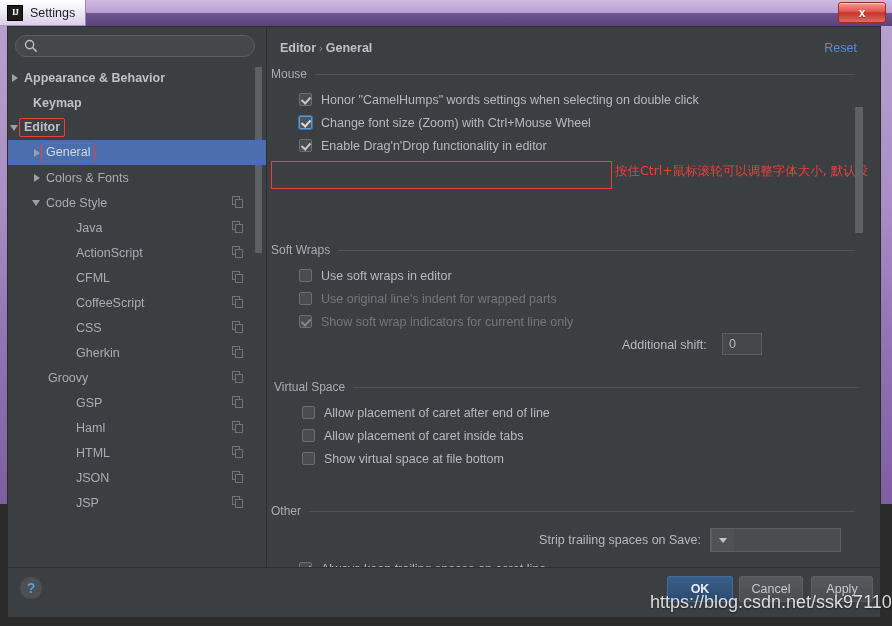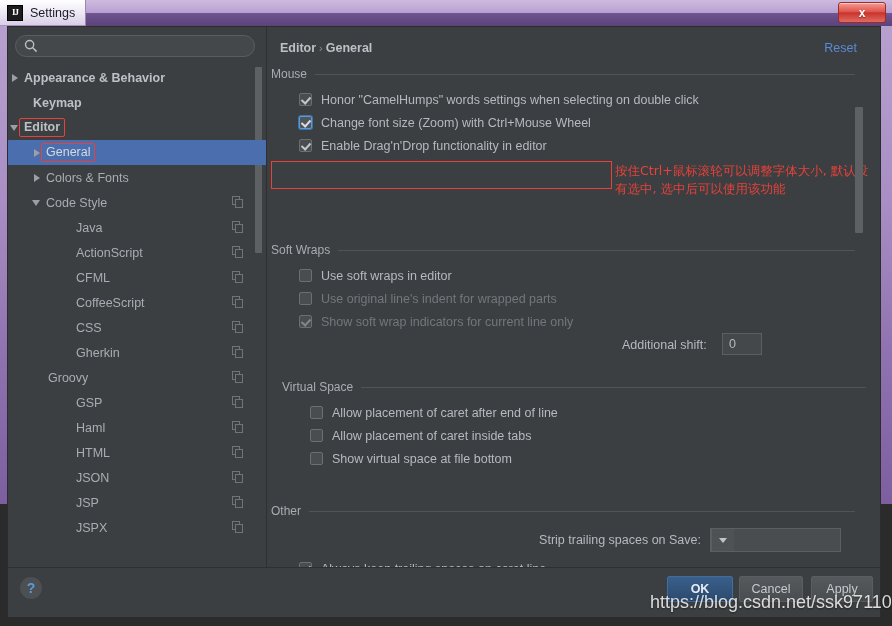--- a/index.html
+++ b/index.html
@@ -549,28 +549,20 @@
             </svg>
           </div>
           <div class="tree-row" style="padding-left: 52px;">
             <span class="tw"></span>
             <span class="tree-label">JSP</span>
             <svg class="copy-icon" viewBox="0 0 12 12">
               <rect x="0.5" y="0.5" width="7" height="8" fill="none" stroke="#9aa0a6"></rect>
               <rect x="3.5" y="3.5" width="7" height="8" fill="#3c3f41" stroke="#9aa0a6"></rect>
             </svg>
           </div>
-          <div class="tree-row" style="padding-left: 52px;">
-            <span class="tw"></span>
-            <span class="tree-label">JSPX</span>
-            <svg class="copy-icon" viewBox="0 0 12 12">
-              <rect x="0.5" y="0.5" width="7" height="8" fill="none" stroke="#9aa0a6"></rect>
-              <rect x="3.5" y="3.5" width="7" height="8" fill="#3c3f41" stroke="#9aa0a6"></rect>
-            </svg>
-          </div>
         </div>
     </div>
 
     <div class="v-divider"></div>
 
     <div class="right-col">
       <div class="breadcrumb">
         <span>Editor</span><span class="sep">›</span><span>General</span>
       </div>
       <div class="reset-link">Reset</div>
@@ -594,21 +586,20 @@
               <div class="opt-row">
                 <span class="cb checked"></span>
                 <span class="opt-label">Enable Drag'n'Drop functionality in editor</span>
               </div>
             </div>
         </div>
 
         <div class="hl-box"></div>
         <div class="annotation">
           <div>按住Ctrl+鼠标滚轮可以调整字体大小, 默认没</div>
-          <div>有选中, 选中后可以使用该功能</div>
         </div>
 
         <div style="position:absolute; left:4px; top:176px; width:584px;">
           <div class="section-head">
             <span class="lbl">Soft Wraps</span>
             <span class="rule"></span>
           </div>
           <div id="wrap-opts" style="padding-left:28px; padding-top:4px;">
               <div class="opt-row">
                 <span class="cb"></span>
@@ -620,21 +611,21 @@
               </div>
               <div class="opt-row dim">
                 <span class="cb checked dimcheck"></span>
                 <span class="opt-label">Show soft wrap indicators for current line only</span>
               </div>
             </div>
         </div>
         <div class="shift-label">Additional shift:</div>
         <input class="shift-input" value="0" style="">
 
-        <div style="position:absolute; left:15px; top:313px; width:584px;">
+        <div style="position:absolute; left:7px; top:313px; width:584px;">
           <div class="section-head">
             <span class="lbl">Virtual Space</span>
             <span class="rule"></span>
           </div>
           <div id="vs-opts" style="padding-left:28px; padding-top:4px;">
               <div class="opt-row">
                 <span class="cb"></span>
                 <span class="opt-label">Allow placement of caret after end of line</span>
               </div>
               <div class="opt-row">

